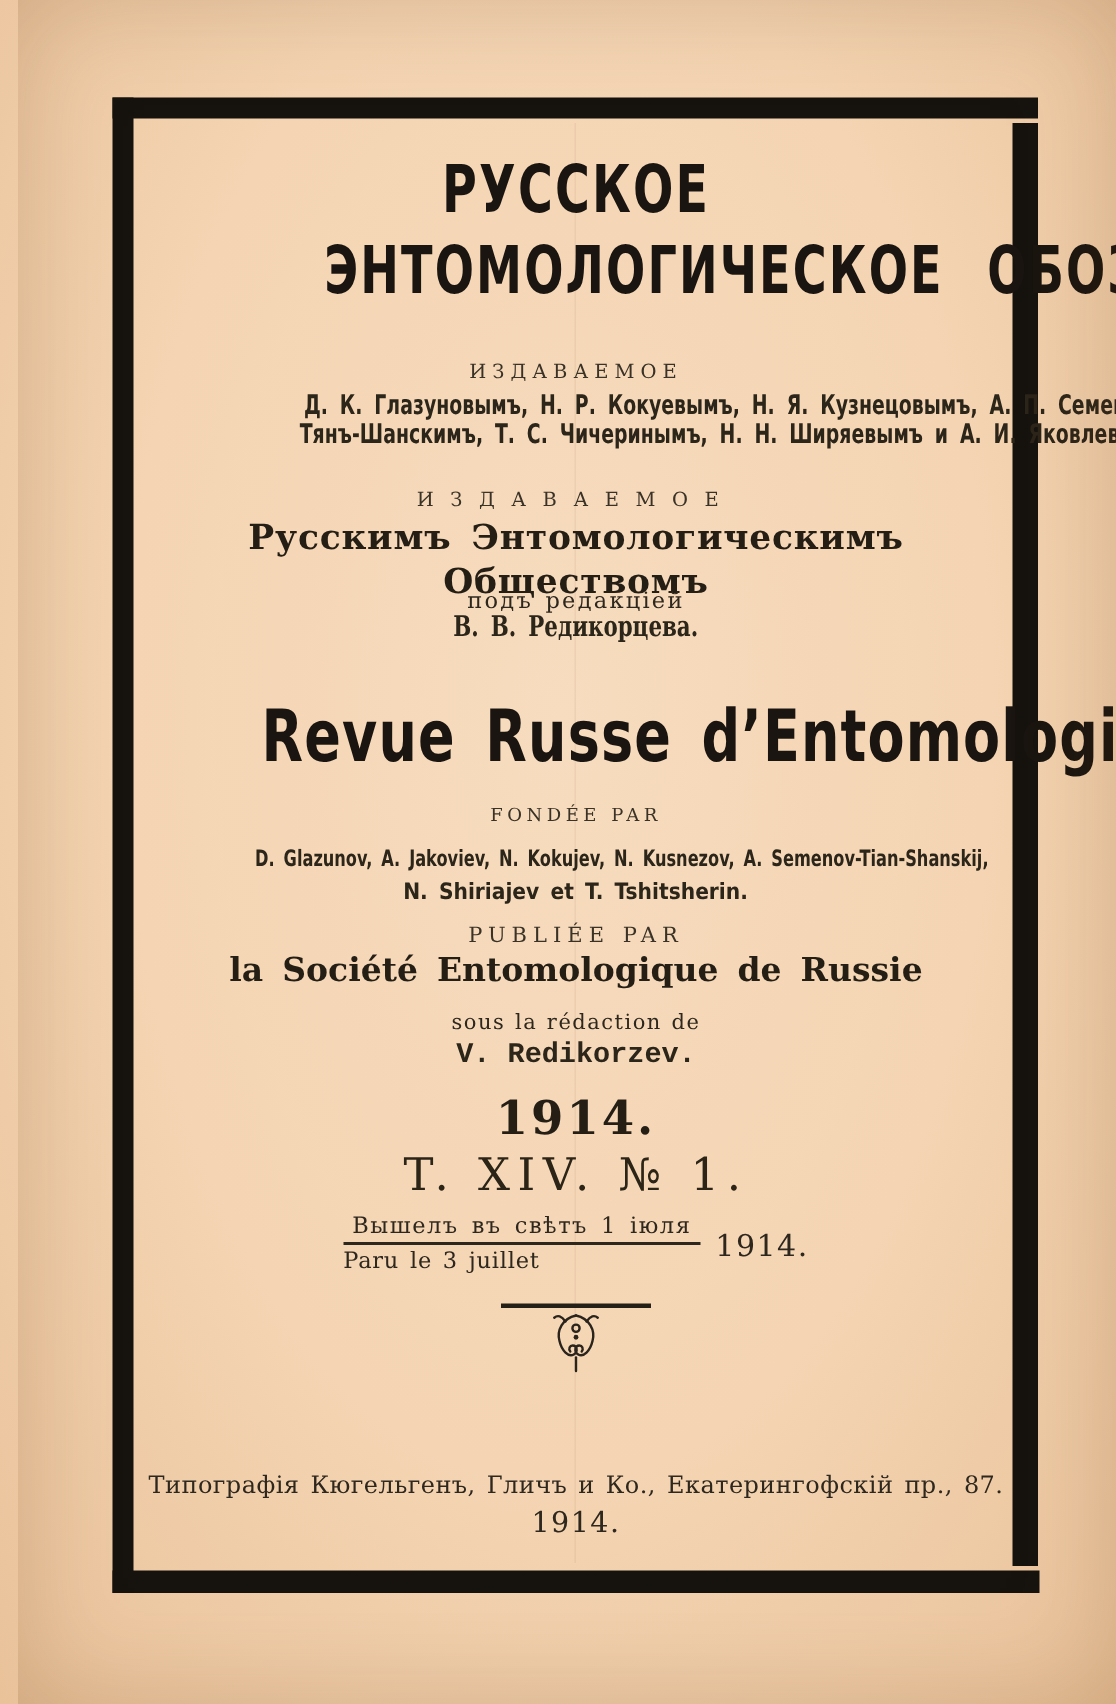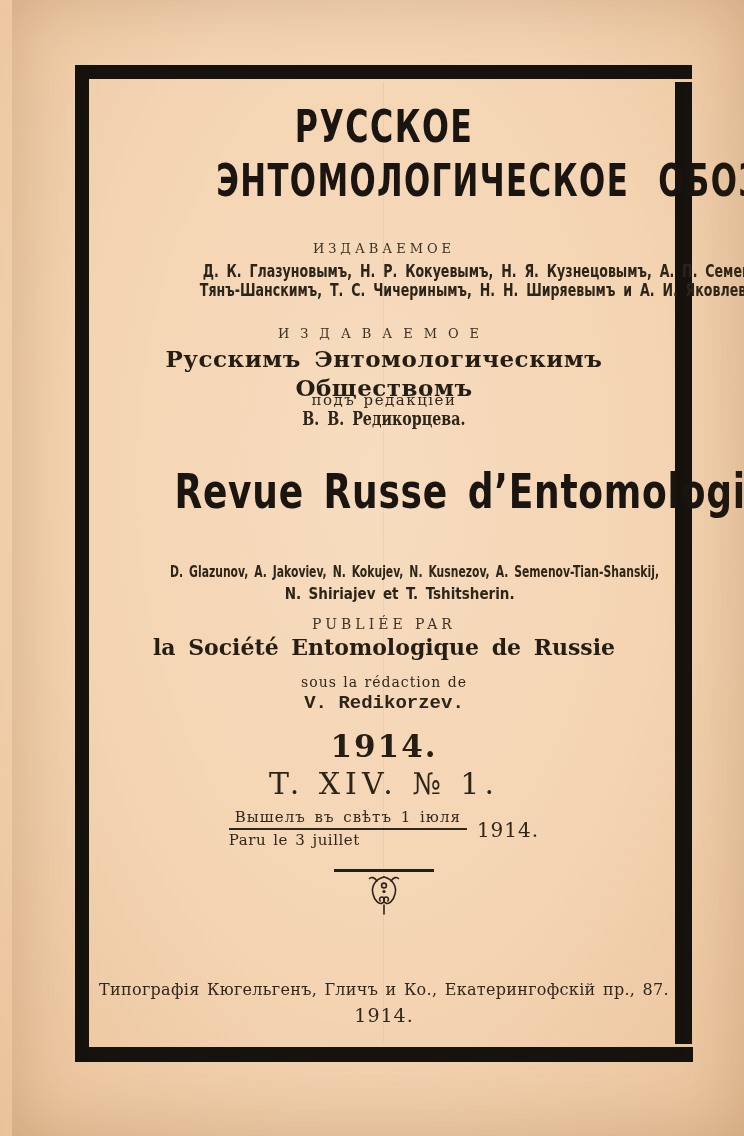--- a/index.html
+++ b/index.html
@@ -55,21 +55,21 @@
 
   
   #fr-title{top:465px;font-family:"DejaVu Sans","Liberation Sans",sans-serif;
     font-weight:700;font-size:48px;line-height:1.1;color:var(--ink-heavy);letter-spacing:1px;}
   #fr-title .cond{transform:scaleX(.75);word-spacing:.18em;}
 
   #fondee-label{top:536px;font-size:12px;letter-spacing:3px;color:#3a3226;}
   #fr-founders-1,#fr-founders-2{font-family:"DejaVu Sans","Liberation Sans",sans-serif;
     font-weight:700;font-size:15px;line-height:1.1;color:#2c2519;}
   #fr-founders-1{top:564px;}
-  #fr-founders-2{top:586px;padding-left:16px;}
+  #fr-founders-2{top:586px;}
   #fr-founders-1 .cond{transform:scaleX(.72);word-spacing:3px;}
   #fr-founders-2 .cond{transform:scaleX(.90);word-spacing:3px;}
 
   #publiee-label{top:616px;font-size:14px;letter-spacing:4px;color:#3a3226;}
   #societe{top:634px;font-size:22px;font-weight:700;word-spacing:5px;color:#241e15;}
   #sous-label{top:674px;font-size:14px;letter-spacing:1px;word-spacing:1px;}
   #fr-editor{top:692px;font-weight:700;font-size:19px;color:#2c2519;}
 
   
   #issue-year{top:727px;font-size:31px;font-weight:700;letter-spacing:2px;color:#241e15;}
@@ -127,20 +127,21 @@
 
   <div class="t" id="edited-label">подъ редакціей</div>
   <div class="t" id="editor">
     <span class="cond">В. В. Редикорцева.</span>
   </div>
 
   <div class="t" id="fr-title">
     <span class="cond">Revue Russe d’Entomologie</span>
   </div>
 
+  <div class="t" id="fondee-label">FONDÉE PAR</div>
 
   <div class="t" id="fr-founders-1">
     <span class="cond">D. Glazunov, A. Jakoviev, N. Kokujev, N. Kusnezov, A. Semenov-Tian-Shanskij,</span>
   </div>
   <div class="t" id="fr-founders-2">
     <span class="cond">N. Shiriajev et T. Tshitsherin.</span>
   </div>
 
   <div class="t" id="publiee-label">PUBLIÉE PAR</div>
   <div class="t" id="societe">la Société Entomologique de Russie</div>

